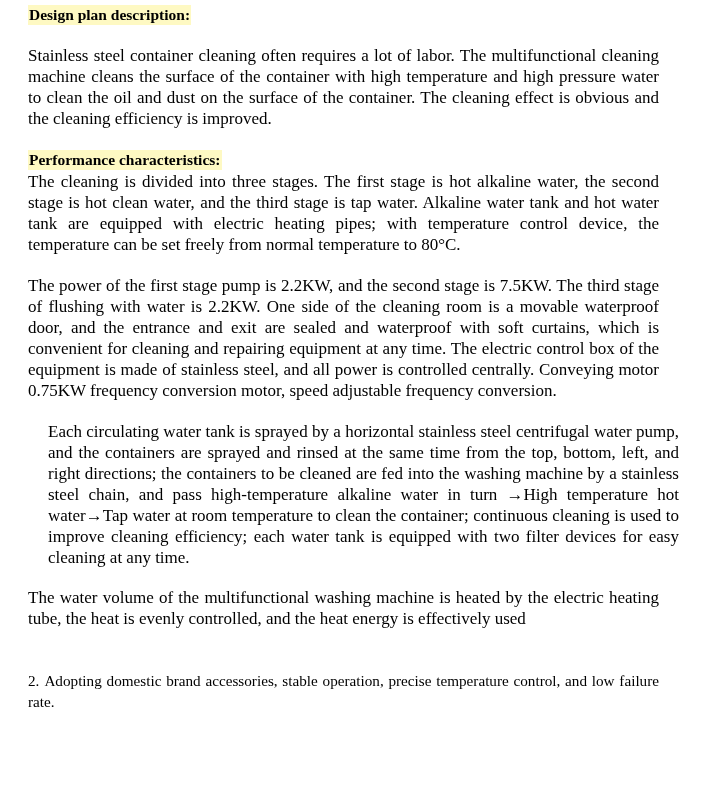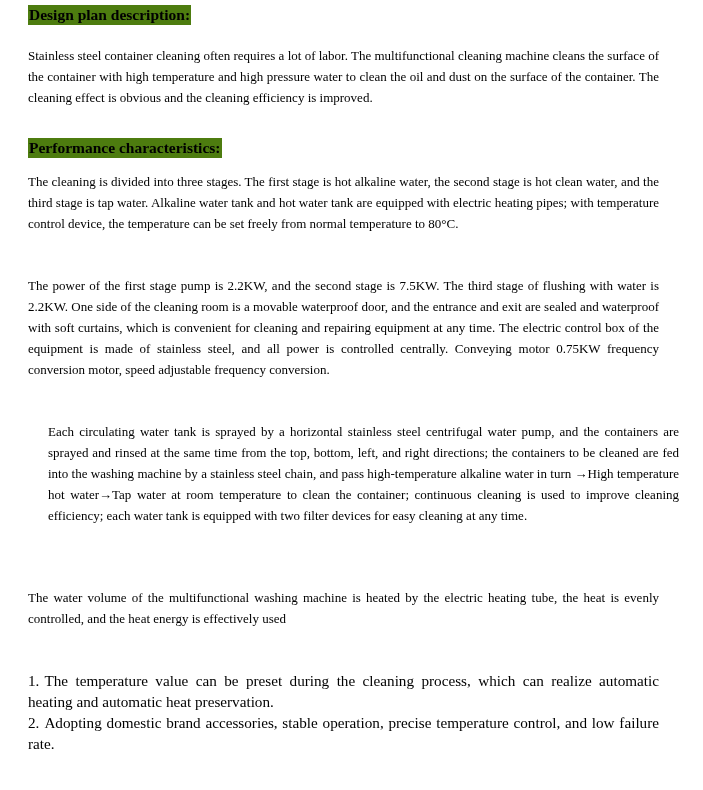--- a/index.html
+++ b/index.html
@@ -19,46 +19,46 @@
       position: absolute;
       left: 28px;
       top: 0;
       width: 631px;
     }
     .heading {
       display: inline-block;
       font-weight: bold;
       font-size: 15.5px;
       line-height: 20px;
-      background: #4d7c0f;
+      background: #fef9c3;
       padding: 0 1px;
       margin: 0;
     }
     .para {
-      font-size: 13px;
+      font-size: 17px;
       line-height: 21px;
       text-align: justify;
       margin: 0;
     }
     .para.last-line-left {
       text-align: justify;
       text-align-last: left;
     }
     .list-item {
       font-size: 15.2px;
       line-height: 21px;
       text-align: justify;
       margin: 0;
     }
     .list-item .num {
       margin-right: 5px;
     }
     #h1 { position: absolute; top: 5px; left: 0; }
     #p1 { position: absolute; top: 45px; left: 0; width: 631px; }
-    #h2 { position: absolute; top: 138px; left: 0; }
+    #h2 { position: absolute; top: 150px; left: 0; }
     #p2 { position: absolute; top: 171px; left: 0; width: 631px; }
     #p3 { position: absolute; top: 275px; left: 0; width: 631px; }
     #p4 { position: absolute; top: 421px; left: 0; width: 631px; margin-left: 20px; }
     #p5 { position: absolute; top: 587px; left: 0; width: 631px; }
     #list { position: absolute; top: 670px; left: 0; width: 631px; }
   </style>
 </head>
 <body>
 
 <div class="page">
@@ -71,21 +71,18 @@
 
   <p id="p2" class="para last-line-left">The cleaning is divided into three stages. The first stage is hot alkaline water, the second stage is hot clean water, and the third stage is tap water. Alkaline water tank and hot water tank are equipped with electric heating pipes; with temperature control device, the temperature can be set freely from normal temperature to 80°C.</p>
 
   <p id="p3" class="para last-line-left">The power of the first stage pump is 2.2KW, and the second stage is 7.5KW. The third stage of flushing with water is 2.2KW. One side of the cleaning room is a movable waterproof door, and the entrance and exit are sealed and waterproof with soft curtains, which is convenient for cleaning and repairing equipment at any time. The electric control box of the equipment is made of stainless steel, and all power is controlled centrally. Conveying motor 0.75KW frequency conversion motor, speed adjustable frequency conversion.</p>
 
   <p id="p4" class="para last-line-left">Each circulating water tank is sprayed by a horizontal stainless steel centrifugal water pump, and the containers are sprayed and rinsed at the same time from the top, bottom, left, and right directions; the containers to be cleaned are fed into the washing machine by a stainless steel chain, and pass high-temperature alkaline water in turn  →High temperature hot water→Tap water at room temperature to clean the container; continuous cleaning is used to improve cleaning efficiency; each water tank is equipped with two filter devices for easy cleaning at any time.</p>
 
   <p id="p5" class="para last-line-left">The water volume of the multifunctional washing machine is heated by the electric heating tube, the heat is evenly controlled, and the heat energy is effectively used</p>
 
   <div id="list">
-    <p class="list-item last-line-left" style="text-align-last:left;">
-      <span class="num">1.</span><span>The temperature value can be preset during the cleaning process, which can realize automatic heating and automatic heat preservation.</span>
-    </p>
     <p class="list-item" style="text-align-last:left;">
       <span class="num">2.</span><span>Adopting domestic brand accessories, stable operation, precise temperature control, and low failure rate.</span>
     </p>
   </div>
 
 </div>
 
 </body></html>

